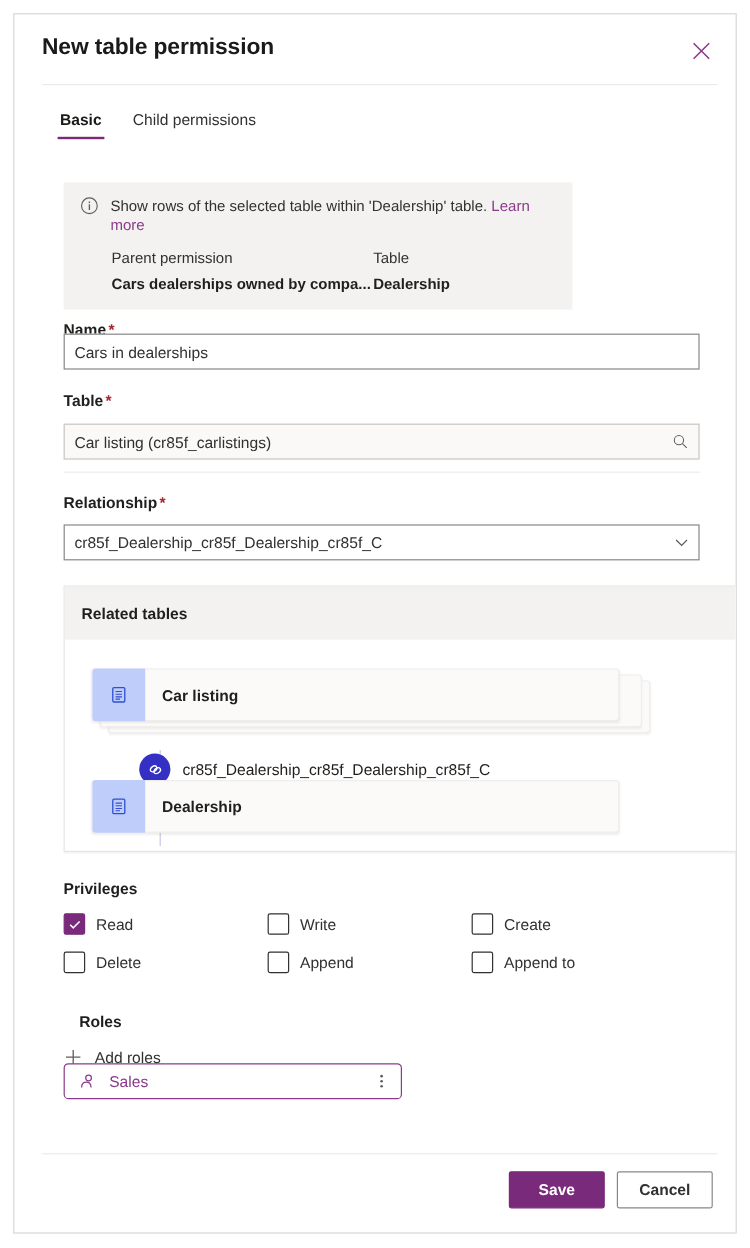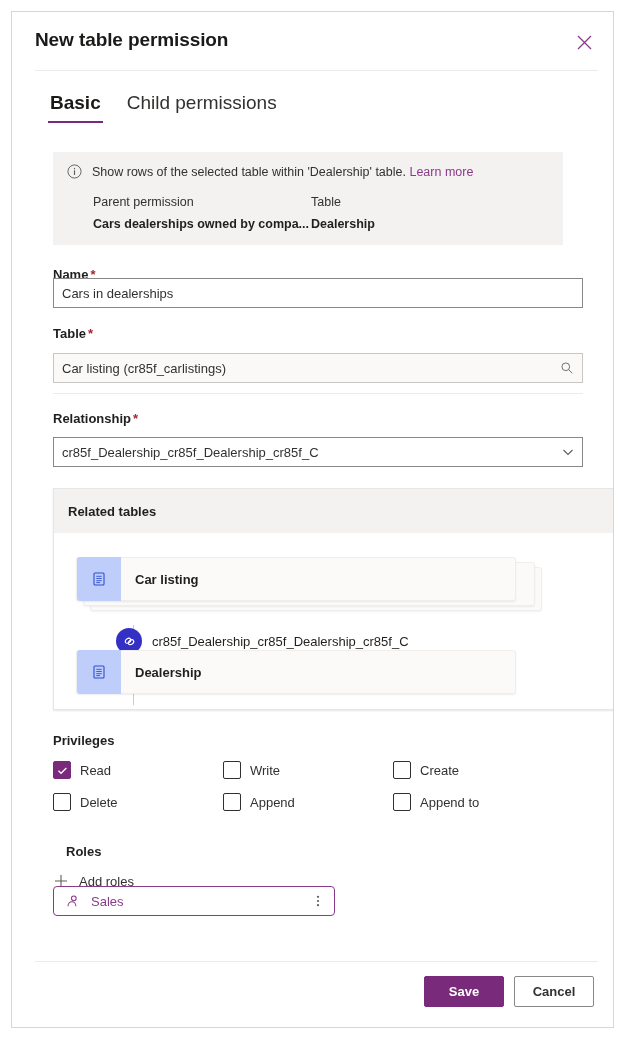--- a/index.html
+++ b/index.html
@@ -53,21 +53,21 @@
   
   .tabs {
     position: absolute;
     left: 36px; top: 72px;
     display: flex;
     gap: 22px;
     align-items: flex-start;
   }
   .tab {
     position: relative;
-    font-size: 19px;
+    font-size: 13px;
     color: #323130;
     padding: 8px 2px 9px 2px;
     cursor: pointer;
     white-space: nowrap;
   }
   .tab.active {
     font-weight: 600;
     color: #1b1a19;
   }
   .tab.active::after {
@@ -82,21 +82,21 @@
   .body {
     position: absolute;
     left: 0; right: 0;
     top: 118px; bottom: 88px;
   }
 
   
   .info-banner {
     position: absolute;
     left: 41px; top: 22px;
-    width: 510px;
+    width: 424px;
     background: #f3f2f1;
     padding: 12px 14px 14px 14px;
   }
   .info-row1 {
     display: flex;
     align-items: flex-start;
     gap: 10px;
     font-size: 12.5px;
     color: #323130;
     line-height: 16px;

